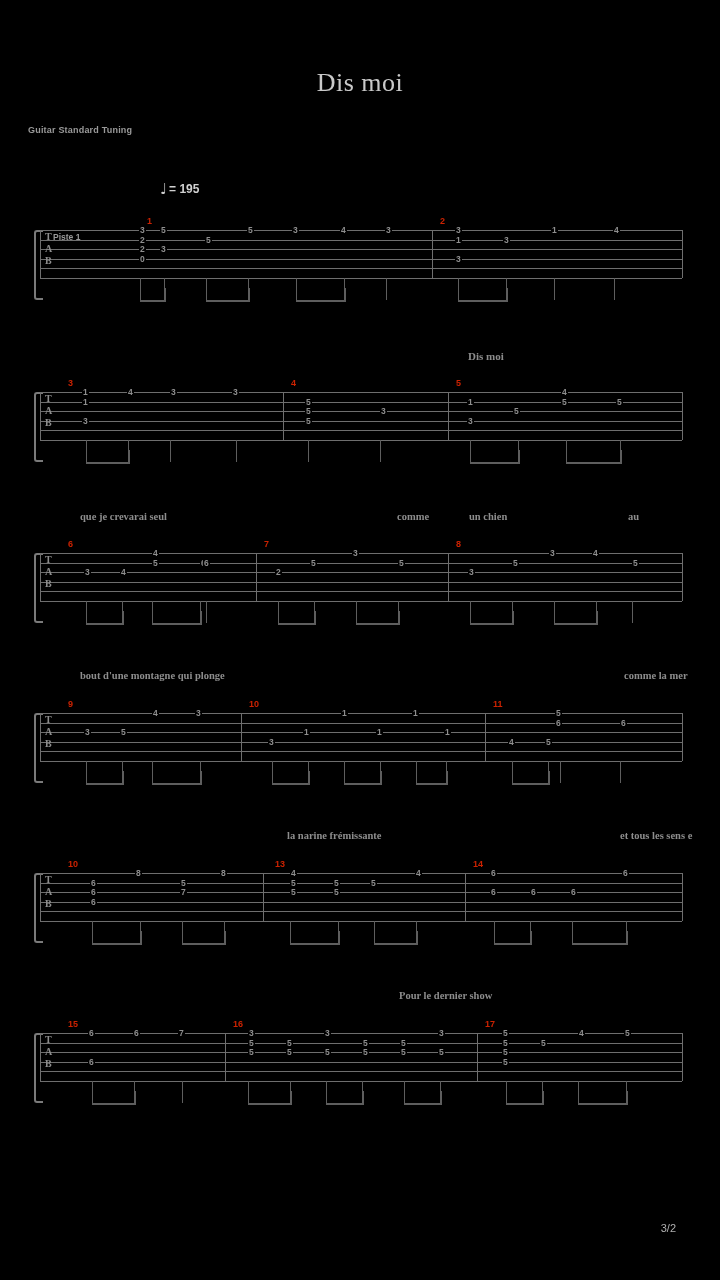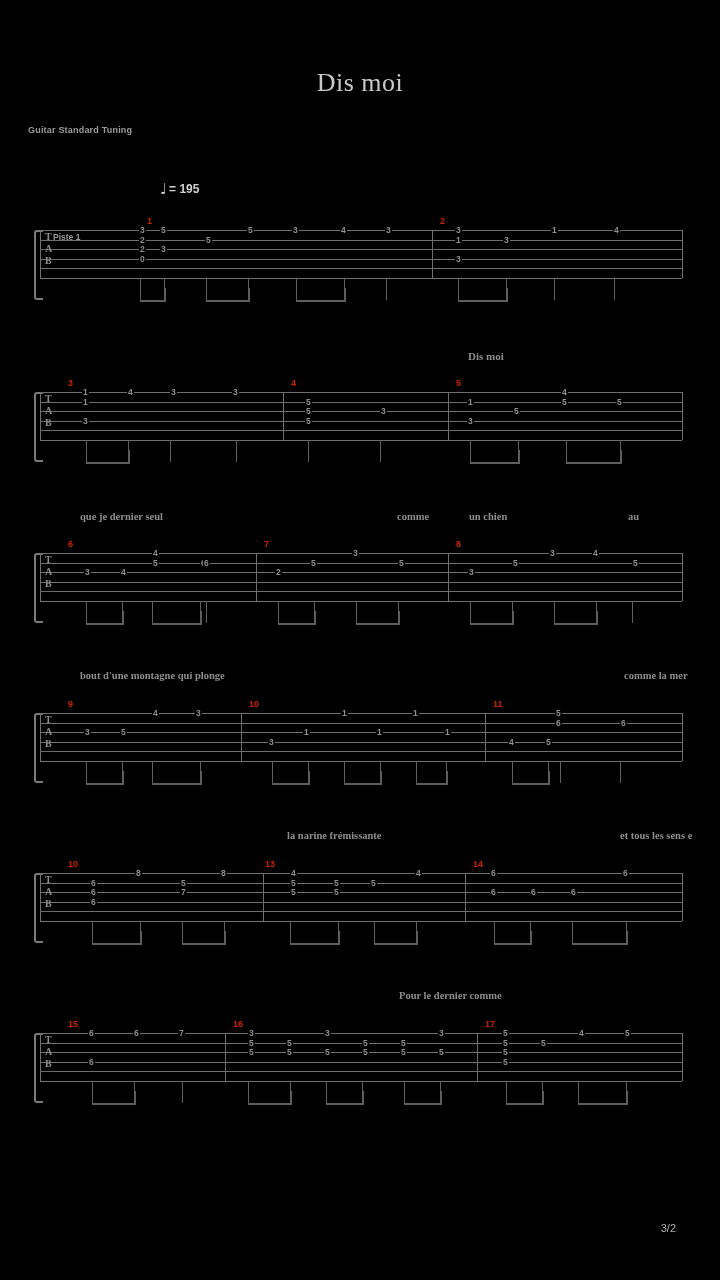--- a/index.html
+++ b/index.html
@@ -385,21 +385,21 @@
           <div class="line" style="top: 28.8px;"></div>
           <div class="line" style="top: 38.4px;"></div>
           <div class="line" style="top: 48px;"></div>
         </div>
         <div class="tabword" style="left: 45px; top: 1px;">T</div>
         <div class="tabword" style="left: 45px; top: 13px;">A</div>
         <div class="tabword" style="left: 45px; top: 25px;">B</div>
         <div class="barline" style="left: 40px; top: 0px; height: 48px;"></div>
         <div class="barline" style="left: 682px; top: 0px; height: 48px;"></div>
         <div class="measnum" style="left: 68px; top: -14px;">10</div>
-        <div class="measnum" style="left: 265px; top: -14px; text-align: center;">13</div>
+        <div class="measnum" style="left: 275px; top: -14px; text-align: center;">13</div>
         <div class="barline" style="left: 263px; top: 0px; height: 48px;"></div>
         <div class="measnum" style="left: 473px; top: -14px;">14</div>
         <div class="barline" style="left: 465px; top: 0px; height: 48px;"></div>
         <div class="fret" style="left: 90px; top: 5.6px;">6</div>
         <div class="fret" style="left: 90px; top: 15.2px;">6</div>
         <div class="fret" style="left: 90px; top: 24.8px;">6</div>
         <div class="fret" style="left: 135px; top: -4px;">8</div>
         <div class="fret" style="left: 180px; top: 5.6px;">5</div>
         <div class="fret" style="left: 180px; top: 15.2px;">7</div>
         <div class="fret" style="left: 220px; top: -4px;">8</div>
@@ -493,22 +493,22 @@
         <div class="stem" style="left: 626px; top: 48px; height: 22px;"></div>
         <div class="beamgroup" style="left: 92px; top: 58px; width: 42px; height: 12px;"></div>
         <div class="beamgroup" style="left: 248px; top: 58px; width: 42px; height: 12px;"></div>
         <div class="beamgroup" style="left: 326px; top: 58px; width: 36px; height: 12px;"></div>
         <div class="beamgroup" style="left: 404px; top: 58px; width: 36px; height: 12px;"></div>
         <div class="beamgroup" style="left: 506px; top: 58px; width: 36px; height: 12px;"></div>
         <div class="beamgroup" style="left: 578px; top: 58px; width: 48px; height: 12px;"></div>
       </div>
     </div>
 <div class="lyric big" style="left: 468px; top: 350px;">Dis moi</div>
-    <div class="lyric" style="left: 80px; top: 511px;">que je dernier seul</div>
+    <div class="lyric" style="left: 80px; top: 511px;">que je crevarai seul</div>
     <div class="lyric" style="left: 397px; top: 511px;">comme</div>
     <div class="lyric" style="left: 469px; top: 511px;">un chien</div>
     <div class="lyric" style="left: 628px; top: 511px;">au</div>
     <div class="lyric" style="left: 80px; top: 670px;">bout d'une montagne qui plonge</div>
     <div class="lyric" style="left: 624px; top: 670px;">comme la mer</div>
     <div class="lyric" style="left: 287px; top: 830px;">la narine frémissante</div>
     <div class="lyric" style="left: 620px; top: 830px;">et tous les sens e</div>
-    <div class="lyric" style="left: 399px; top: 990px;">Pour le dernier comme</div>
+    <div class="lyric" style="left: 399px; top: 990px;">Pour le dernier show</div>
   </div>
 
 </body></html>

